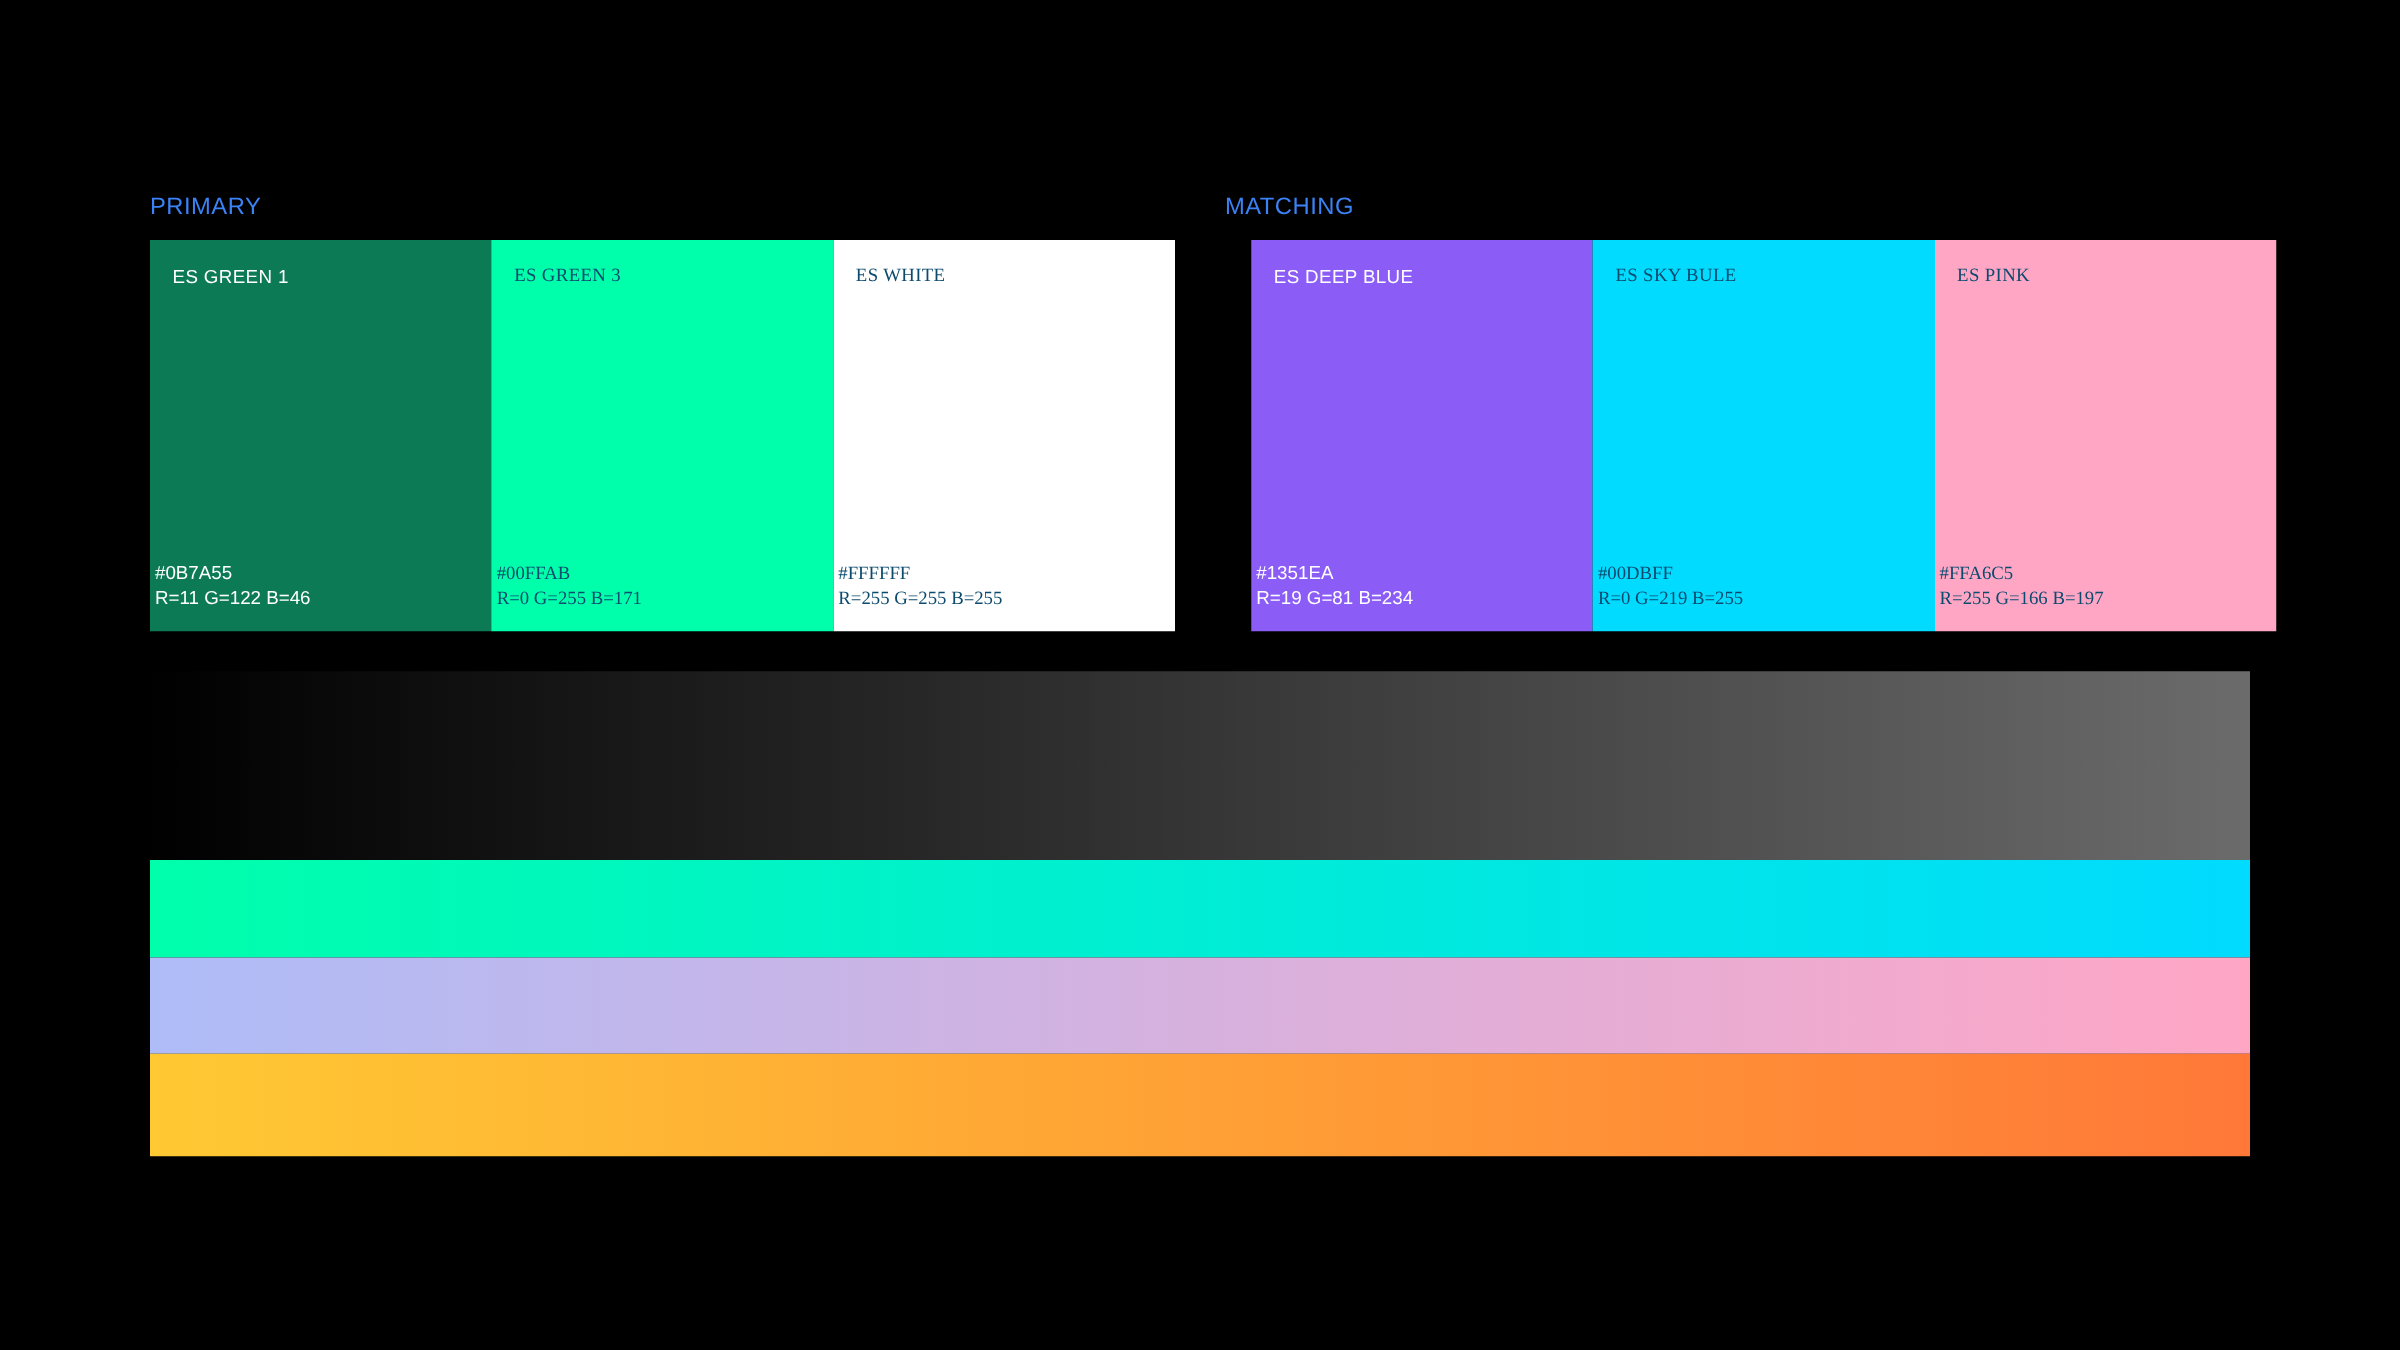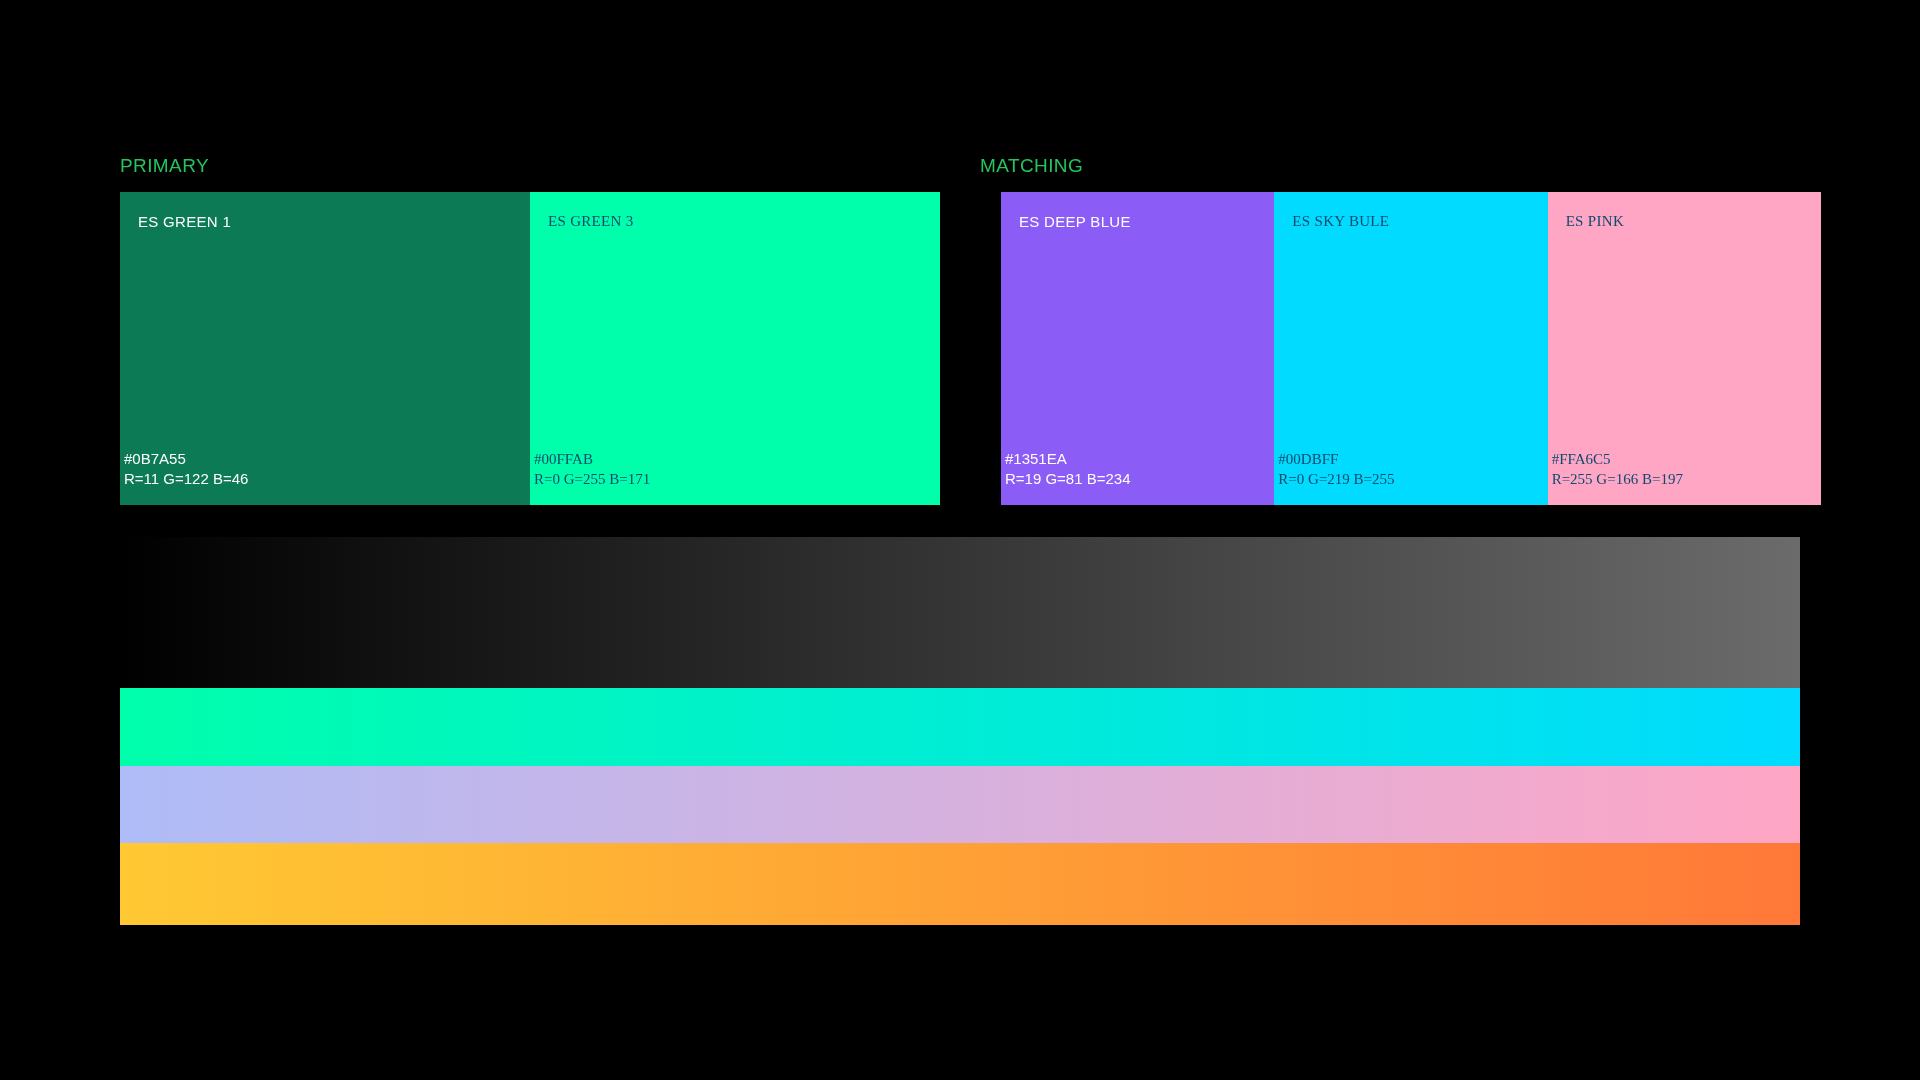--- a/index.html
+++ b/index.html
@@ -27,21 +27,21 @@
     top: 192px;
     height: 313px;
   }
   .group-primary  { left: 120px; width: 820px; }
   .group-matching { left: 980px; width: 820px; padding-left: 21px; }
 
   .group-title {
     position: absolute;
     top: -37px;
     left: 0;
-    color: #22c55e;
+    color: #3b82f6;
     font-size: 19px;
     letter-spacing: 0.4px;
     white-space: nowrap;
   }
 
   .swatches {
     display: flex;
     width: 100%;
     height: 100%;
   }
@@ -110,20 +110,27 @@
 
 
       <div class="swatch ink-dark" style="background:#00FFAB">
         <div class="swatch-name">ES GREEN 3</div>
         <div class="swatch-values">
           <span class="swatch-hex">#00FFAB</span>
           <span class="swatch-rgb">R=0 G=255 B=171</span>
         </div>
       </div>
 
+      <div class="swatch ink-dark" style="background:#FFFFFF">
+        <div class="swatch-name">ES WHITE</div>
+        <div class="swatch-values">
+          <span class="swatch-hex">#FFFFFF</span>
+          <span class="swatch-rgb">R=255 G=255 B=255</span>
+        </div>
+      </div>
 
     </div>
   </section>
 
   <section class="palette-row group-matching">
     <div class="group-title">MATCHING</div>
     <div class="swatches">
 
       <div class="swatch ink-light" style="background:#8b5cf6">
         <div class="swatch-name">ES DEEP BLUE</div>

